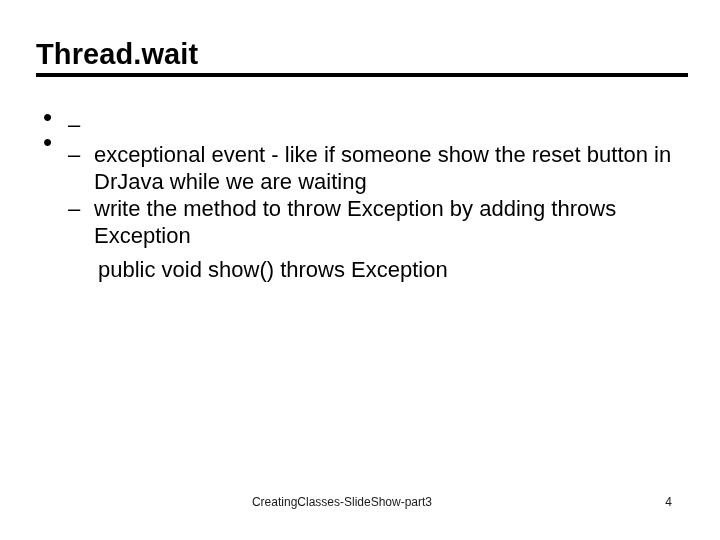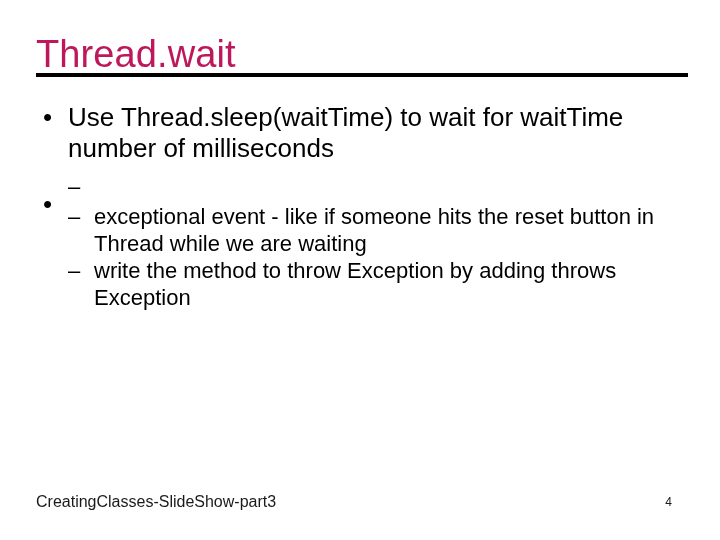--- a/index.html
+++ b/index.html
@@ -23,24 +23,24 @@
   }
 
   
   .title-block {
     position: absolute;
     left: 36px;
     top: 36px;
     width: 652px;
   }
   .slide-title {
-    font-size: 38px;
+    font-size: 29px;
     line-height: 36px;
-    font-weight: normal;
-    color: #be185d;
+    font-weight: bold;
+    color: #000000;
     letter-spacing: 0.1px;
     white-space: nowrap;
   }
   .title-rule {
     position: absolute;
     left: 36px;
     top: 73px;
     width: 652px;
     height: 4px;
     background: #000000;
@@ -99,21 +99,22 @@
     left: 36px;
     top: 494px;
     width: 652px;
     height: 20px;
   }
   .footer-text {
     position: absolute;
     left: 0;
     top: 0;
     width: 612px;
-    font-size: 16px;
+    text-align: center;
+    font-size: 12px;
     line-height: 16px;
     color: #1a1a1a;
   }
   .footer-page {
     position: absolute;
     right: 16px;
     top: 0;
     font-size: 12px;
     line-height: 16px;
     color: #1a1a1a;
@@ -127,49 +128,51 @@
 
   <div class="title-block">
     <div class="slide-title">Thread.wait</div>
   </div>
   <div class="title-rule"></div>
 
   <div class="body-block">
 
     <div class="lvl1">
       <span class="marker">•</span>
-      <span>Use Thread.sleep(waitTime) to wait for waitTime number of milliseconds</span>
     </div>
 
     <div class="gap-sm"></div>
 
     <div class="lvl2">
       <span class="marker">–</span>
     </div>
 
     <div class="gap-md"></div>
 
     <div class="lvl1">
       <span class="marker">•</span>
     </div>
 
     <div class="gap-lg"></div>
 
     <div class="lvl2">
       <span class="marker">–</span>
-      <span>exceptional event - like if someone hits the reset button in Thread while we are waiting</span>
+      <span>exceptional event - like if someone show the reset button in DrJava while we are waiting</span>
     </div>
 
     <div class="lvl2">
       <span class="marker">–</span>
       <span>write the method to throw Exception by adding throws Exception</span>
     </div>
 
     <div class="gap-sm"></div>
 
+    <div class="lvl2 nomarker">
+      <span>public void show() throws Exception</span>
+    </div>
 
   </div>
 
   <div class="footer">
     <div class="footer-text">CreatingClasses-SlideShow-part3</div>
     <div class="footer-page">4</div>
   </div>
 
 </div>
 

